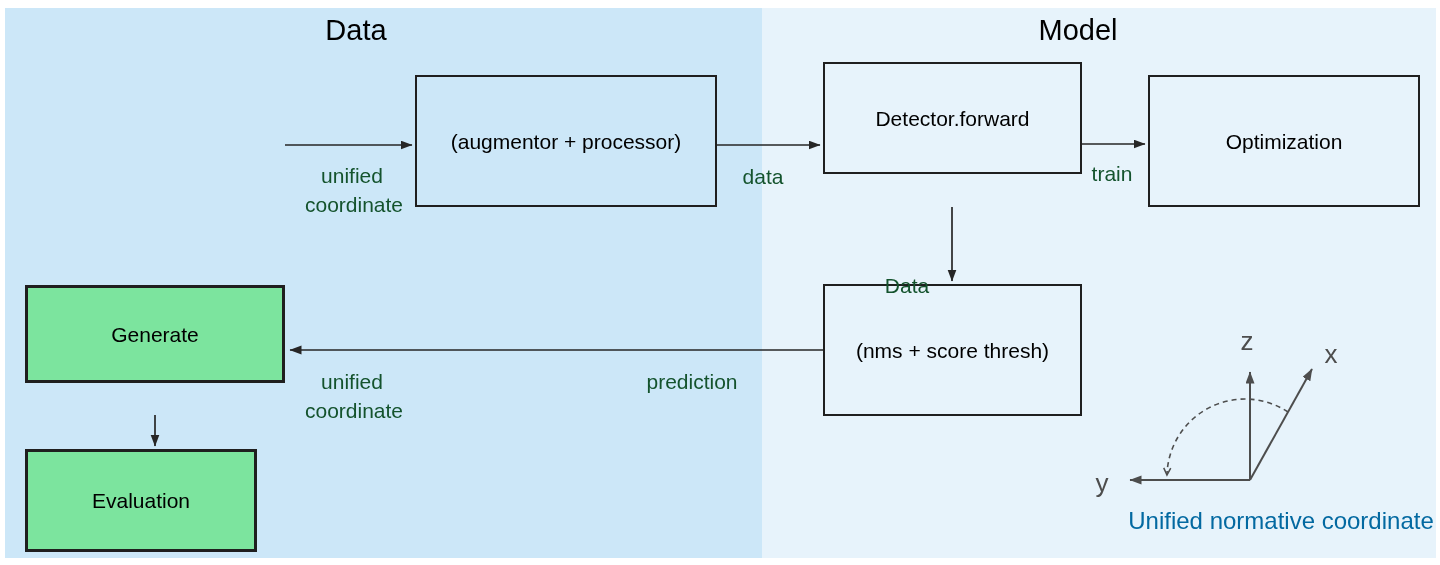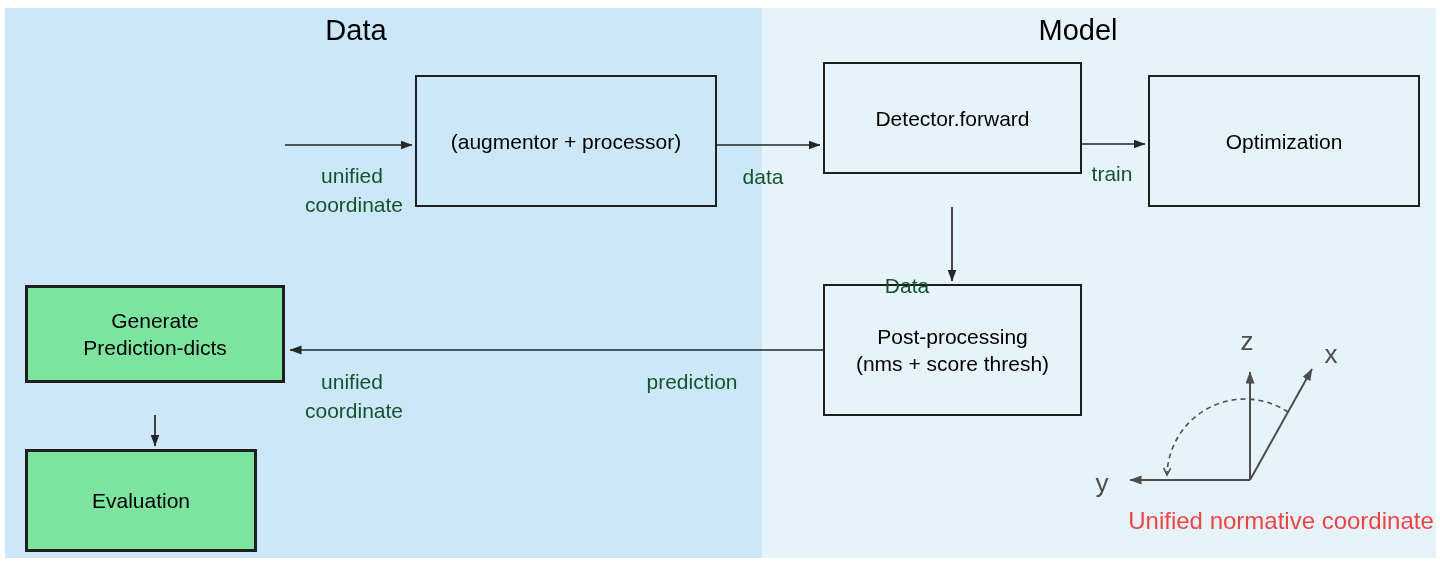--- a/index.html
+++ b/index.html
@@ -28,21 +28,21 @@
   .edge-label{
     position:absolute;transform:translate(-50%,-50%);
     font-size:21px;color:#14532d;white-space:nowrap;margin-top:45px;
   }
   .axis-label{
     position:absolute;transform:translate(-50%,-50%);
     font-size:26px;color:#4d4d4d;white-space:nowrap;
   }
   .axes-caption{
     position:absolute;transform:translate(-50%,-50%);
-    font-size:24px;color:#ef4444;white-space:nowrap;
+    font-size:24px;color:#0369a1;white-space:nowrap;
   }
   svg.overlay{position:absolute;left:0;top:0;}
 </style>
 </head>
 <body>
 
 <div class="canvas">
 
   <div class="panel panel-left"></div>
   <div class="panel panel-right"></div>
@@ -87,27 +87,25 @@
 
   <div class="box box-light" style="left:823px;top:62px;width:259px;height:112px">
     <div>Detector.forward</div>
   </div>
 
   <div class="box box-light" style="left:1148px;top:75px;width:272px;height:132px">
     <div>Optimization</div>
   </div>
 
   <div class="box box-light" style="left:823px;top:284px;width:259px;height:132px">
-    <div>Post-processing</div>
     <div>(nms + score thresh)</div>
   </div>
 
   <div class="box box-green" style="left:25px;top:285px;width:260px;height:98px">
     <div>Generate</div>
-    <div>Prediction-dicts</div>
   </div>
 
   <div class="box box-green" style="left:25px;top:449px;width:232px;height:103px">
     <div>Evaluation</div>
   </div>
 
   <div class="edge-label" style="left:352px;top:131px">unified</div>
   <div class="edge-label" style="left:354px;top:160px">coordinate</div>
   <div class="edge-label" style="left:763px;top:132px">data</div>
   <div class="edge-label" style="left:1112px;top:129px">train</div>

